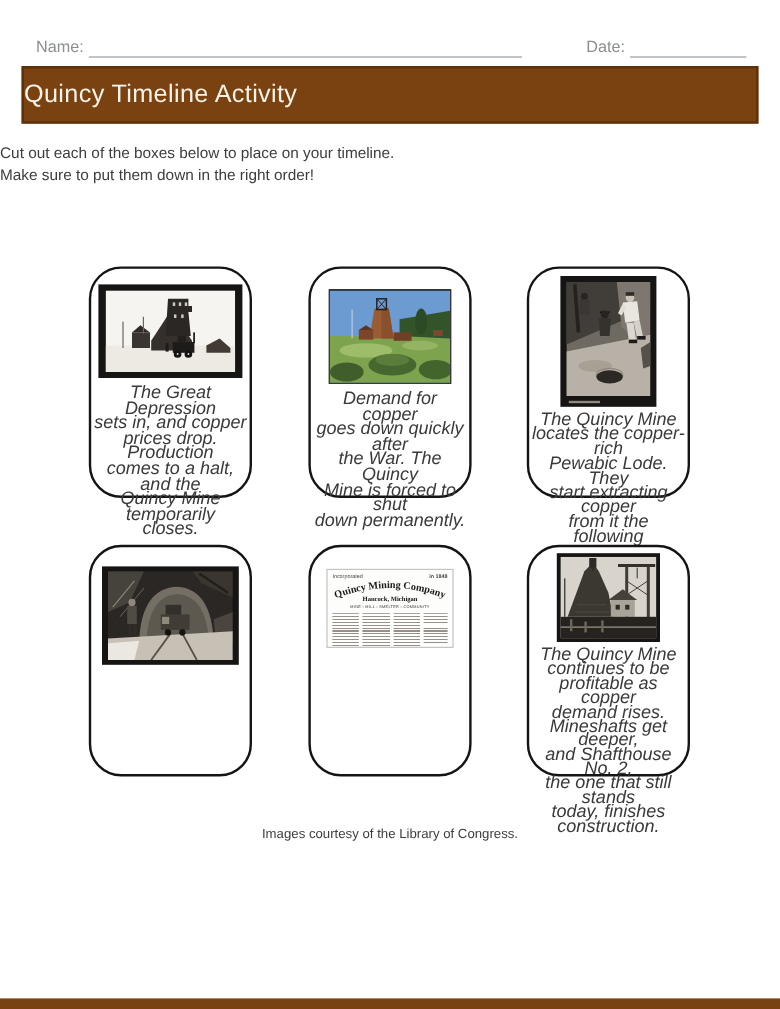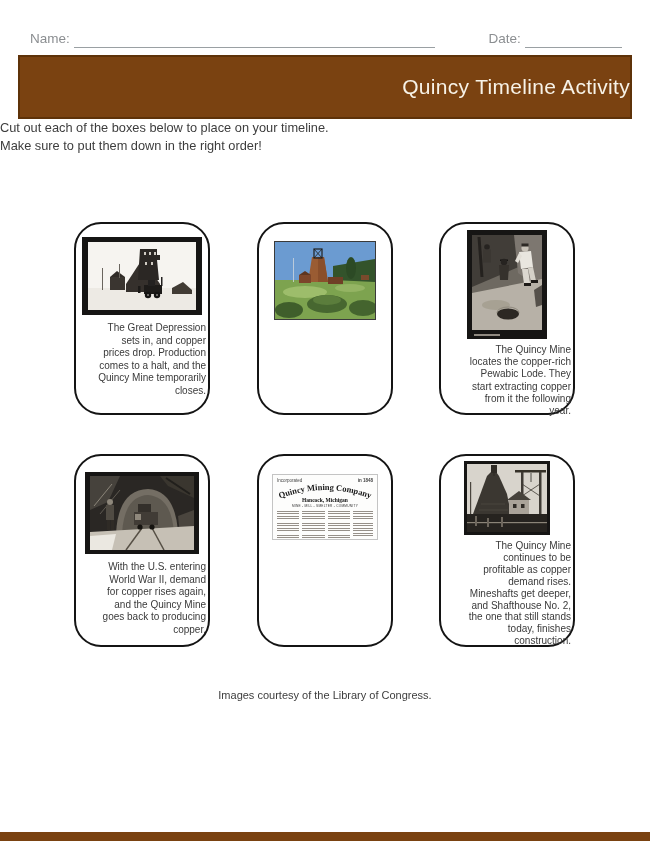--- a/index.html
+++ b/index.html
@@ -13,23 +13,23 @@
     display:flex;align-items:flex-end;font-size:13.5px;color:#8b8e91;
   }
   .nb-label{flex:none;padding-right:4px;line-height:18px;text-align:center;}
   .uline{border-bottom:1.4px solid #9aa0a3;height:15px;}
   .uline-name{width:375px;}
   .date-label{margin-left:54px;}
   .uline-date{width:101px;}
 
   
   .titlebar{
-    position:absolute;left:18px;top:55px;width:614px;height:64px;
+    position:absolute;left:18px;top:55px;width:614px;height:48px;
     background:#7A4211;border:2px solid #5e3209;box-sizing:border-box;
-    display:flex;align-items:center;justify-content:flex-end;
+    display:flex;align-items:center;justify-content:flex-start;
   }
   .titlebar-text{color:#f7f2e7;font-size:21px;letter-spacing:.3px;}
 
   
   .instructions{
     position:absolute;left:0;top:119px;width:100%;text-align:left;
     font-size:12.8px;line-height:18px;color:#3d3d3d;white-space:pre-line;
   }
   .footer{
     position:absolute;left:0;top:689px;width:100%;text-align:center;
@@ -40,22 +40,22 @@
   
   .card{
     position:absolute;width:136px;height:193px;background:#fff;
     border:2px solid #141414;border-radius:27px;box-sizing:border-box;
     display:flex;flex-direction:column;align-items:center;
   }
   #card1{left:74px;top:222px}  #card2{left:257px;top:222px}  #card3{left:439px;top:222px}
   #card4{left:74px;top:454px}  #card5{left:257px;top:454px}  #card6{left:439px;top:454px}
 
   .card-text{
-    font-size:10px;line-height:12.6px;text-align:right;color:#3a3a3a;
-    white-space:pre-line;margin-top:7px;width:128px;
+    font-size:15px;line-height:12.6px;text-align:center;color:#3a3a3a;
+    white-space:pre-line;margin-top:7px;width:128px;font-style:italic;
   }
   #card3 .card-text{line-height:12.2px;margin-top:5px;}
   #card6 .card-text{line-height:11.9px;margin-top:5px;}
 
   .frame{background:#161514;line-height:0;position:relative;}
   .f1{margin-top:13px;padding:5px 6px;}
   .f2{margin-top:17px;border:1px solid #3a3a3a;padding:0;background:#000;}
   .f3{margin-top:6px;padding:5px 5px 9px 5px;}
   .f4{margin-top:16px;padding:4px 5px;}
   .f6{margin-top:5px;padding:3px;}
@@ -150,20 +150,25 @@
       <polygon points="24,33 30,29 36,33" fill="#5e3520"></polygon>
         <rect x="24" y="33" width="12" height="8" fill="#7c452a"></rect>
       <rect x="53" y="35" width="15" height="7" fill="#6f3f26"></rect>
       <rect x="86" y="33" width="8" height="5" fill="#7a4a2c"></rect>
       <ellipse cx="52" cy="62" rx="20" ry="9" fill="#476730"></ellipse>
       <ellipse cx="52" cy="58" rx="14" ry="5" fill="#5b7d3c"></ellipse>
       <ellipse cx="14" cy="68" rx="14" ry="8" fill="#3f5e2b"></ellipse>
       <ellipse cx="88" cy="66" rx="14" ry="8" fill="#44642e"></ellipse>
     </svg>
   </div>
+  <div class="card-text">Demand for copper
+goes down quickly after
+the War. The Quincy
+Mine is forced to shut
+down permanently.</div>
 </div>
 
 <div class="card" id="card3">
   <div class="frame f3">
     <svg width="70" height="95" viewBox="0 0 70 95" role="img" aria-label="black-and-white photo of miners working at the Pewabic Lode">
       <rect width="70" height="95" fill="#6e6961"></rect>
       <polygon points="0,0 70,0 70,22 0,52" fill="#413d38"></polygon>
       <polygon points="42,0 70,0 70,55 46,38" fill="#7d7770"></polygon>
       <polygon points="0,58 70,44 70,95 0,95" fill="#b7b1a7"></polygon>
       <ellipse cx="24" cy="70" rx="14" ry="5" fill="#97917f" opacity=".5"></ellipse>
@@ -215,26 +220,20 @@
       <rect x="44" y="36" width="24" height="13" fill="#413c36"></rect>
       <rect x="45" y="38" width="6" height="6" fill="#8f887c"></rect>
       <circle cx="50" cy="51" r="2.6" fill="#15130f"></circle>
         <circle cx="62" cy="51" r="2.6" fill="#15130f"></circle>
       <circle cx="20" cy="26" r="3" fill="#8f887c"></circle>
         <rect x="16" y="29" width="8" height="15" fill="#504b43"></rect>
       <rect x="17" y="44" width="3" height="10" fill="#2f2b26"></rect>
         <rect x="21" y="44" width="3" height="10" fill="#2f2b26"></rect>
     </svg>
   </div>
-  <div class="card-text">With the U.S. entering
-World War II, demand
-for copper rises again,
-and the Quincy Mine
-goes back to producing
-copper.</div>
 </div>
 
 <div class="card" id="card5">
   <div class="doc" aria-label="Quincy Mining Company historical document cover">
     <div class="doc-top">
       <span>Incorporated</span>
       <span class="yr">in 1848</span>
     </div>
     <svg class="doc-arc" width="96" height="17" viewBox="0 0 96 17">
       <path id="arcpath" d="M4,16 Q48,0 92,16" fill="none"></path>

